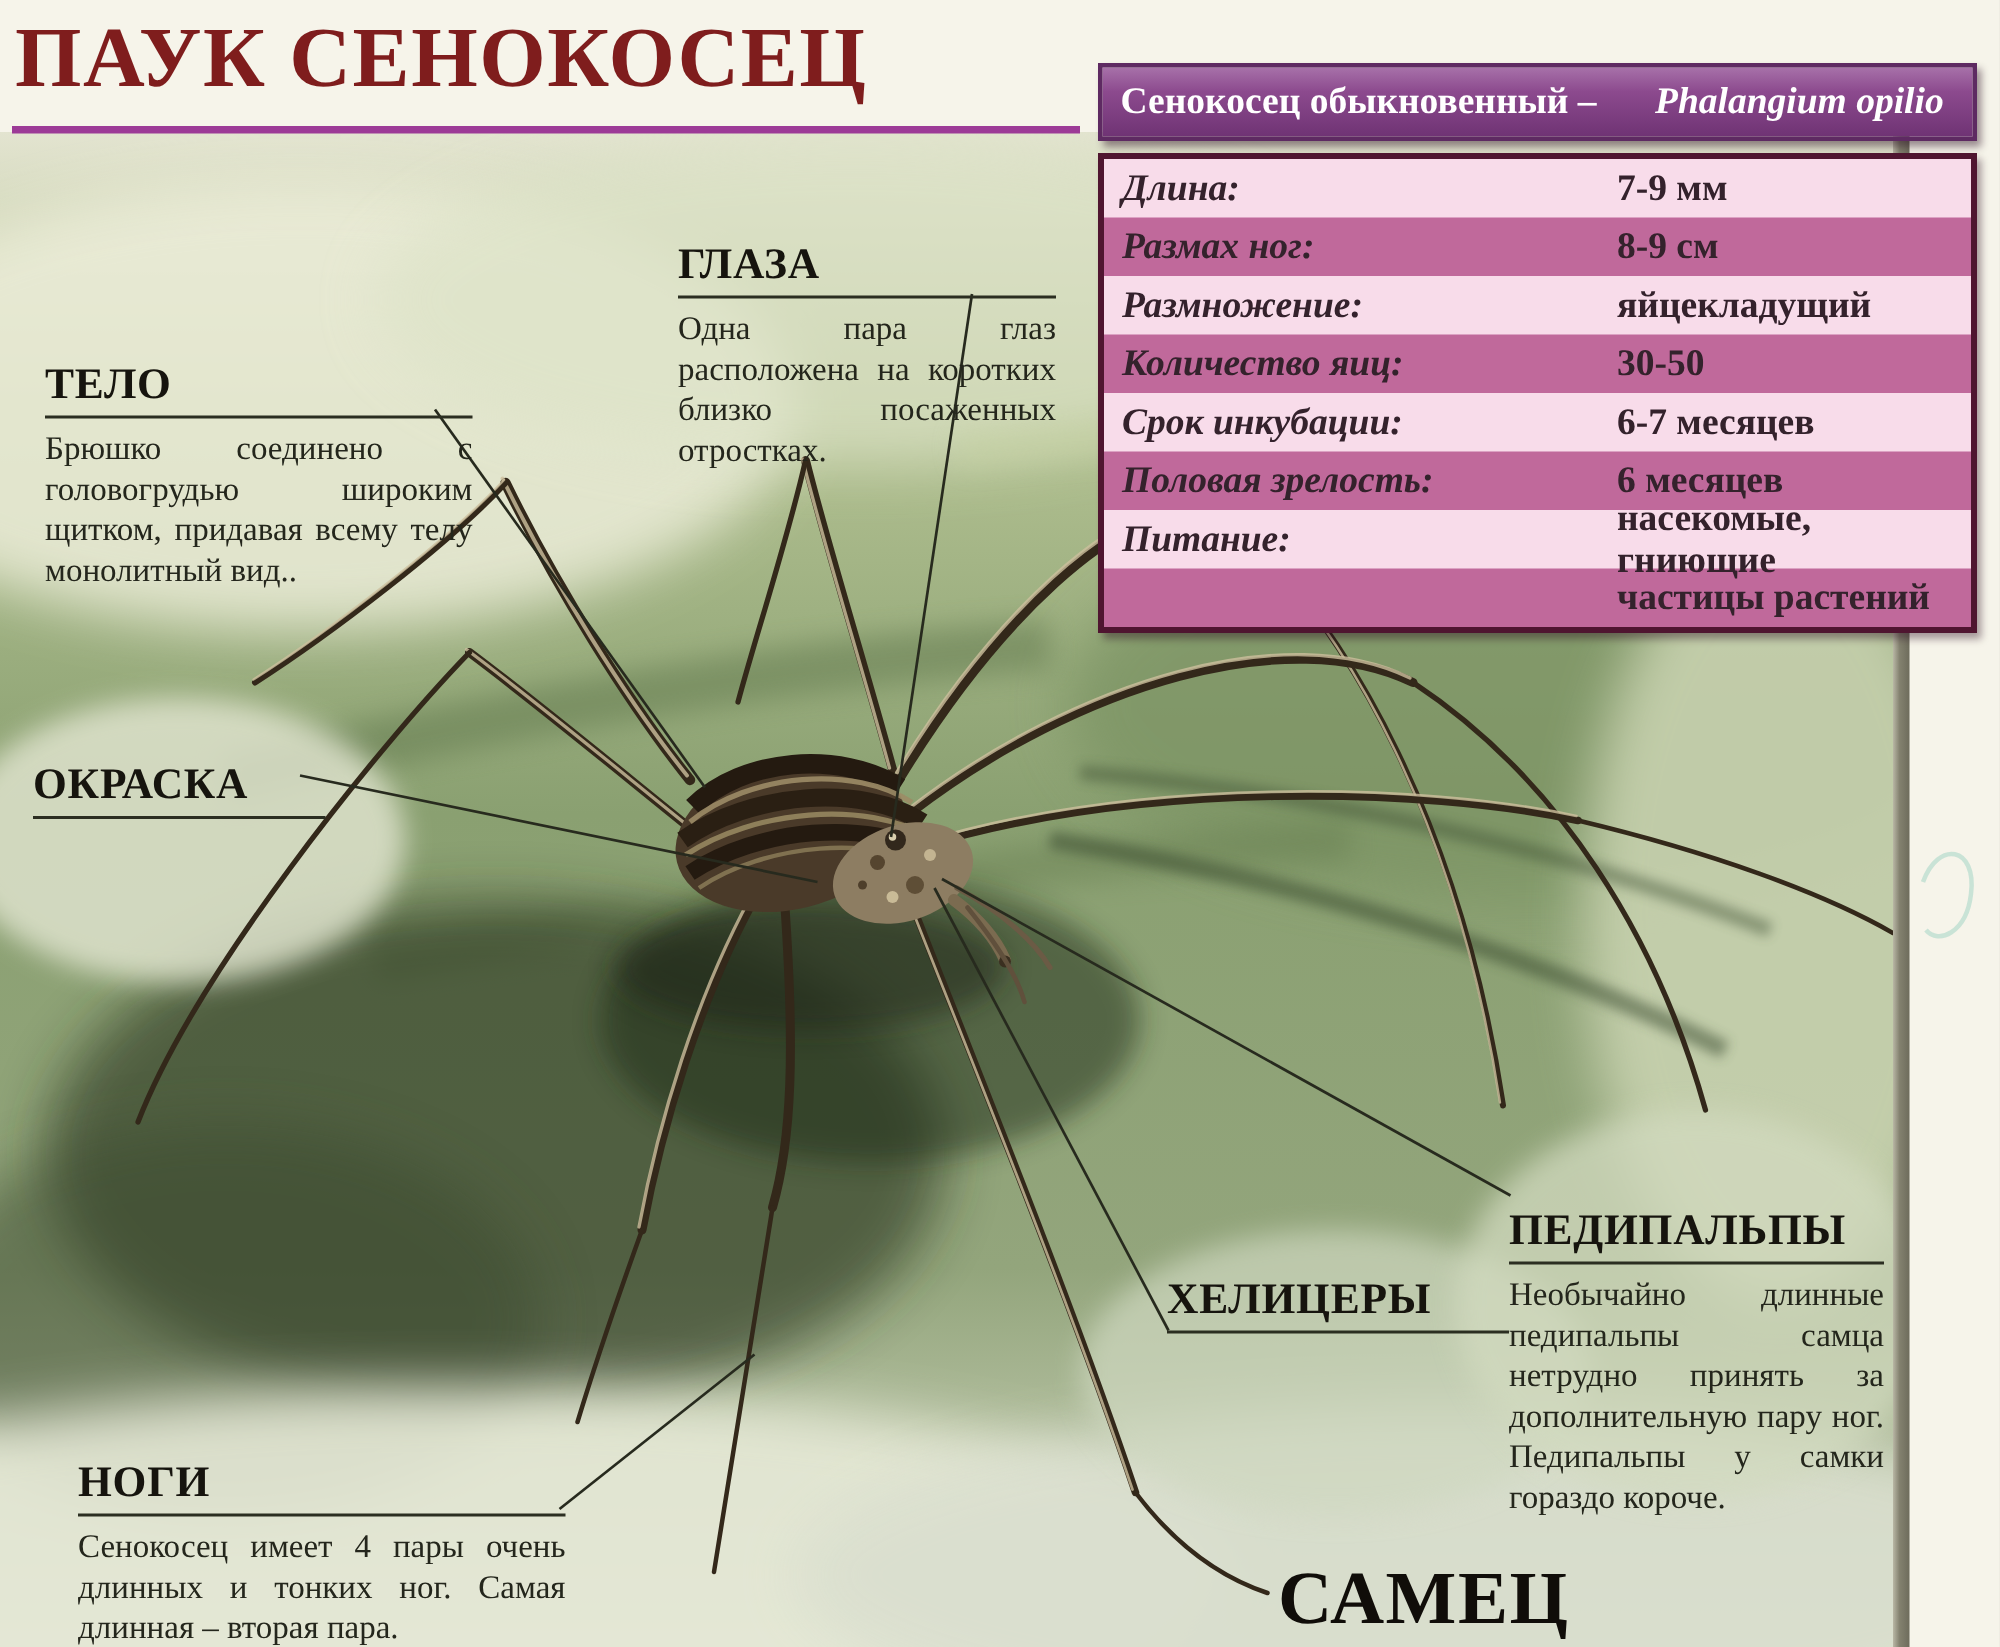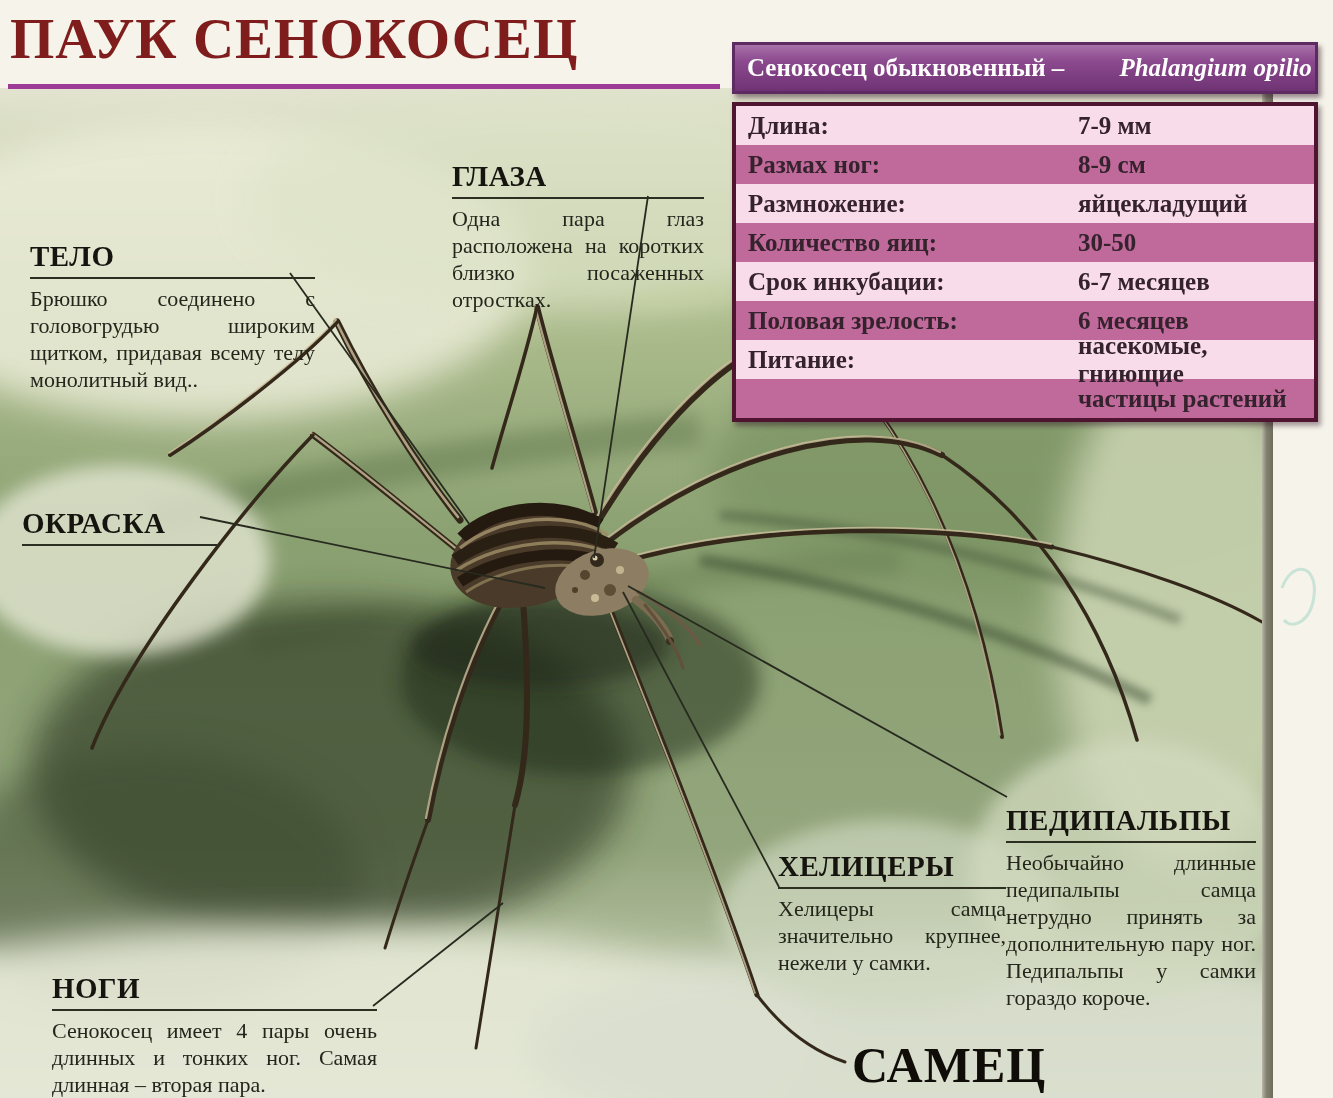--- a/index.html
+++ b/index.html
@@ -14,27 +14,27 @@
         background:linear-gradient(90deg,#b9b7a5,#83816f 40%,#6e6c5c);}
   h1.title{position:absolute;left:10px;top:6px;margin:0;font-size:57px;font-weight:700;
         letter-spacing:1px;color:#7f1d1d;}
   .title-rule{position:absolute;left:8px;top:84px;width:712px;height:5px;background:var(--accent-rule);}
   
   .infobox{position:absolute;left:732px;top:42px;width:586px;}
   .ib-header{box-sizing:border-box;height:52px;border:3px solid #5e2a62;
         background:linear-gradient(180deg,#a771a9 0%,#8c4a8e 35%,#6f3374 100%);
         color:#fff;font-size:25px;font-weight:700;display:flex;align-items:center;
         padding-left:12px;box-shadow:3px 4px 5px rgba(40,10,30,.45);gap:36px;}
-  .ib-header .latin{font-style:italic;font-weight:700;margin-left:19px;}
+  .ib-header .latin{font-style:italic;font-weight:700;margin-left:3px;}
   .ib-body{box-sizing:border-box;margin-top:8px;border:4px solid var(--table-border);
         background:var(--row-light);box-shadow:3px 4px 5px rgba(40,10,30,.4);}
   .ib-row{height:39px;display:flex;align-items:center;font-size:25px;font-weight:700;
         color:var(--table-text);}
   .ib-row.dark{background:var(--row-dark);}
-  .ib-label{padding-left:12px;width:330px;flex:none;}
+  .ib-label{padding-left:12px;width:330px;flex:none;font-style:italic;}
   .ib-value{flex:1;}
   
   .callout{position:absolute;color:var(--ink);}
   .callout h3{margin:0;font-size:29px;font-weight:700;letter-spacing:.5px;color:#16140e;
         border-bottom:2px solid #2b2e21;padding-bottom:4px;}
   .callout p{margin:6px 0 0;font-size:22px;line-height:27px;text-align:justify;color:#24261c;}
   #c-eyes{left:452px;top:160px;width:252px;}
   #c-body{left:30px;top:240px;width:285px;}
   #c-coloring{left:22px;top:478px;width:195px;margin-top:29px;}
   #c-legs{left:52px;top:972px;width:325px;}
@@ -218,21 +218,20 @@
   </div>
   <div class="callout" id="c-coloring">
     <h3>ОКРАСКА</h3>
   </div>
   <div class="callout" id="c-legs">
     <h3>НОГИ</h3>
     <p>Сенокосец имеет 4 пары очень длинных и тонких ног. Самая длинная – вторая пара.</p>
   </div>
   <div class="callout" id="c-chelicerae">
     <h3>ХЕЛИЦЕРЫ</h3>
-    <p>Хелицеры самца значительно крупнее, нежели у самки.</p>
   </div>
   <div class="callout" id="c-pedipalps">
     <h3>ПЕДИПАЛЬПЫ</h3>
     <p>Необычайно длинные педипальпы самца нетрудно принять за дополнительную пару ног. Педипальпы у самки гораздо короче.</p>
   </div>
 
   <div class="male">САМЕЦ</div>
 </div>
 
 </body></html>

